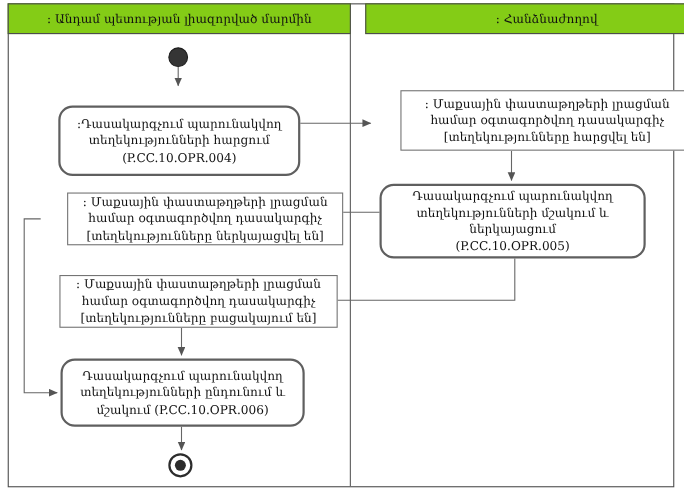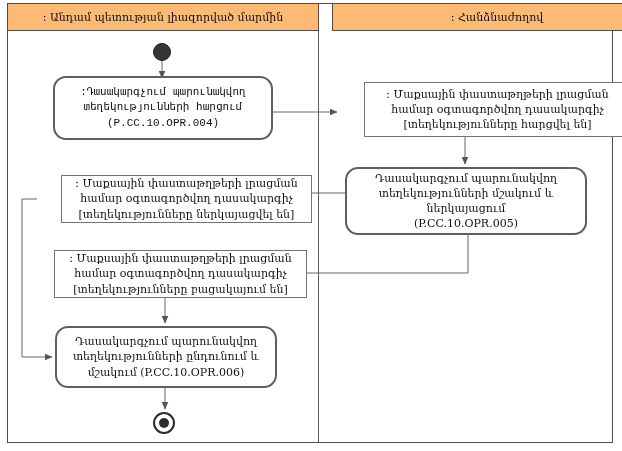--- a/index.html
+++ b/index.html
@@ -11,21 +11,21 @@
   .frame{
     position:absolute;left:7px;top:3px;width:604px;height:438px;
     border:1px solid #4d4d4d;background:transparent;
   }
   .lane-divider{
     position:absolute;left:318px;top:3px;width:1px;height:439px;background:#5a5a5a;
   }
   .lane-header{
     position:absolute;top:3px;height:28px;border:1px solid #4d4d4d;
     display:flex;align-items:center;justify-content:center;
-    font-size:11px;background:#fdba74;box-sizing:border-box;
+    font-size:11px;background:#84cc16;box-sizing:border-box;
   }
   .lane-header.left{left:7px;width:312px;}
   .lane-header.right{left:332px;width:294px;padding-left:36px;}
   svg.edges{position:absolute;left:0;top:0;width:622px;height:451px;pointer-events:none;}
   .node{
     position:absolute;box-sizing:border-box;background:#ffffff;
     display:flex;align-items:center;justify-content:center;text-align:center;
     font-size:11px;line-height:1.38;
   }
   .node .txt{white-space:pre-line;padding:2px 6px;}
@@ -68,21 +68,21 @@
     <path d="M465,137 L465,164" fill="none" stroke="#666666" stroke-width="1" marker-end="url(#arr)"></path>
     <path d="M345,193 L291,193" fill="none" stroke="#666666" stroke-width="1" marker-end="url(#arr)"></path>
     <path d="M468,235 L468,273 L286,273" fill="none" stroke="#666666" stroke-width="1" marker-end="url(#arr)"></path>
     <path d="M37,199 L22,199 L22,357 L52,357" fill="none" stroke="#666666" stroke-width="1" marker-end="url(#arr)"></path>
     <path d="M165,298 L165,323" fill="none" stroke="#666666" stroke-width="1" marker-end="url(#arr)"></path>
     <path d="M165,388 L165,409" fill="none" stroke="#666666" stroke-width="1" marker-end="url(#arr)"></path>
   </svg>
 
   <div class="start-node"></div>
 
-  <div class="node activity" style="left:53px;top:76px;width:220px;height:64px;font-family:Liberation Mono, monospace;">
+  <div class="node activity" style="left:53px;top:96px;width:220px;height:64px;">
     <div class="txt">:Դասակարգչում պարունակվող
 տեղեկությունների հարցում
 (P.CC.10.OPR.004)</div>
   </div>
 
   <div class="node objnode" style="left:340px;top:82px;width:267px;height:55px;">
     <div class="txt">: Մաքսային փաստաթղթերի լրացման
 համար օգտագործվող դասակարգիչ
 [տեղեկությունները հարցվել են]</div>
   </div>

